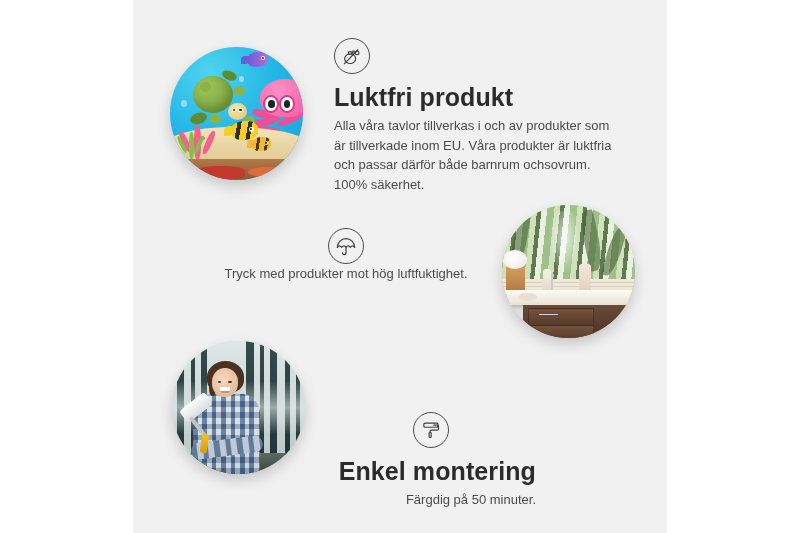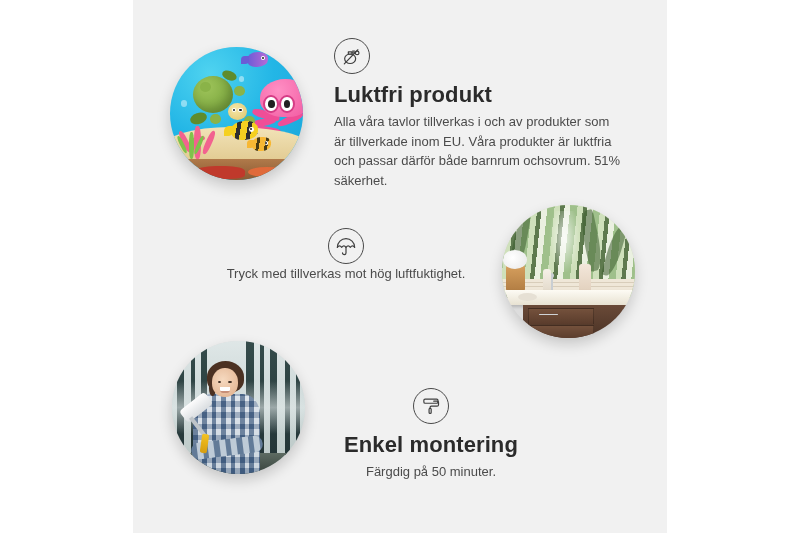--- a/index.html
+++ b/index.html
@@ -284,31 +284,31 @@
 
   
   .feature{position:absolute;}
   .icon-circle{
     width:34px;height:34px;border-radius:50%;
     border:1.6px solid #4a4a4a;
     display:flex;align-items:center;justify-content:center;
   }
   .icon-circle svg{display:block;}
   .f-title{
-    font-size:22px;font-weight:700;color:#2b2b2b;
+    font-size:25px;font-weight:700;color:#2b2b2b;
     letter-spacing:.1px;margin:8px 0 4px 0;line-height:1.2;
   }
   .f-body{
     font-size:13px;color:#4b4b4b;line-height:1.5;margin:0;
   }
 
   #feature1{left:334px;top:38px;width:290px;}
   #feature2{left:215px;top:228px;width:262px;text-align:center;}
   #feature2 .icon-circle{margin:0 auto;}
-  #feature3{left:326px;top:388px;width:210px;text-align:center;}
+  #feature3{left:326px;top:412px;width:210px;text-align:right;}
   #feature3 .icon-circle{margin:0 auto;}
 
   #med1{left:170px;top:47px;width:133px;height:133px;}
   #med2{left:502px;top:205px;width:133px;height:133px;}
   #med3{left:172px;top:341px;width:133px;height:133px;}
 </style>
 </head>
 <body>
 
 <div id="stage">
@@ -436,32 +436,32 @@
       <svg width="22" height="22" viewBox="0 0 24 24" fill="none" stroke="#3f3f3f" stroke-width="1.3" stroke-linecap="round" stroke-linejoin="round">
         <ellipse cx="10" cy="15" rx="6" ry="5.2"></ellipse>
         <path d="M8 7.5h4v2.6H8z"></path>
         <path d="M12 8.6h3.2"></path>
         <circle cx="17.6" cy="8.6" r="2"></circle>
         <path d="M12.6 6.6h2.2"></path>
         <path d="M3.6 20.6 18.4 5.2"></path>
       </svg>
     </div>
     <div class="f-title">Luktfri produkt</div>
-    <p class="f-body">Alla våra tavlor tillverkas i och av produkter som är tillverkade inom EU. Våra produkter är luktfria och passar därför både barnrum ochsovrum. 51% säkerhet.</p>
+    <p class="f-body">Alla våra tavlor tillverkas i och av produkter som är tillverkade inom EU. Våra produkter är luktfria och passar därför både barnrum ochsovrum. 100% säkerhet.</p>
   </div>
 
   <div id="feature2" class="feature">
     <div class="icon-circle">
       <svg width="22" height="22" viewBox="0 0 24 24" fill="none" stroke="#3f3f3f" stroke-width="1.3" stroke-linecap="round" stroke-linejoin="round">
         <path d="M2.6 13.4a9.4 9.4 0 0 1 18.8 0"></path>
         <path d="M2.6 13.4c1.6-2 3.2-2 4.7 0 1.6-2 3.2-2 4.7 0 1.6-2 3.2-2 4.7 0 1.6-2 3.2-2 4.7 0"></path>
         <path d="M12 13.4v6.2a1.9 1.9 0 0 1-3.8 0"></path>
       </svg>
     </div>
-    <p class="f-body">Tryck med tillverkas mot hög luftfuktighet.</p>
+    <p class="f-body">Tryck med produkter mot hög luftfuktighet.</p>
   </div>
 
   <div id="feature3" class="feature">
     <div class="icon-circle">
       <svg width="22" height="22" viewBox="0 0 24 24" fill="none" stroke="#3f3f3f" stroke-width="1.3" stroke-linecap="round" stroke-linejoin="round">
         <rect x="4.2" y="4.4" width="15.4" height="4.6" rx="1.4"></rect>
         <path d="M15 6.7h3.6a1.6 1.6 0 0 1 1.6 1.6v2.3a1.6 1.6 0 0 1-1.6 1.6H12.4a1.4 1.4 0 0 0-1.4 1.4v1.1"></path>
         <rect x="9.9" y="14.6" width="2.3" height="5.4" rx="1"></rect>
       </svg>
     </div>

